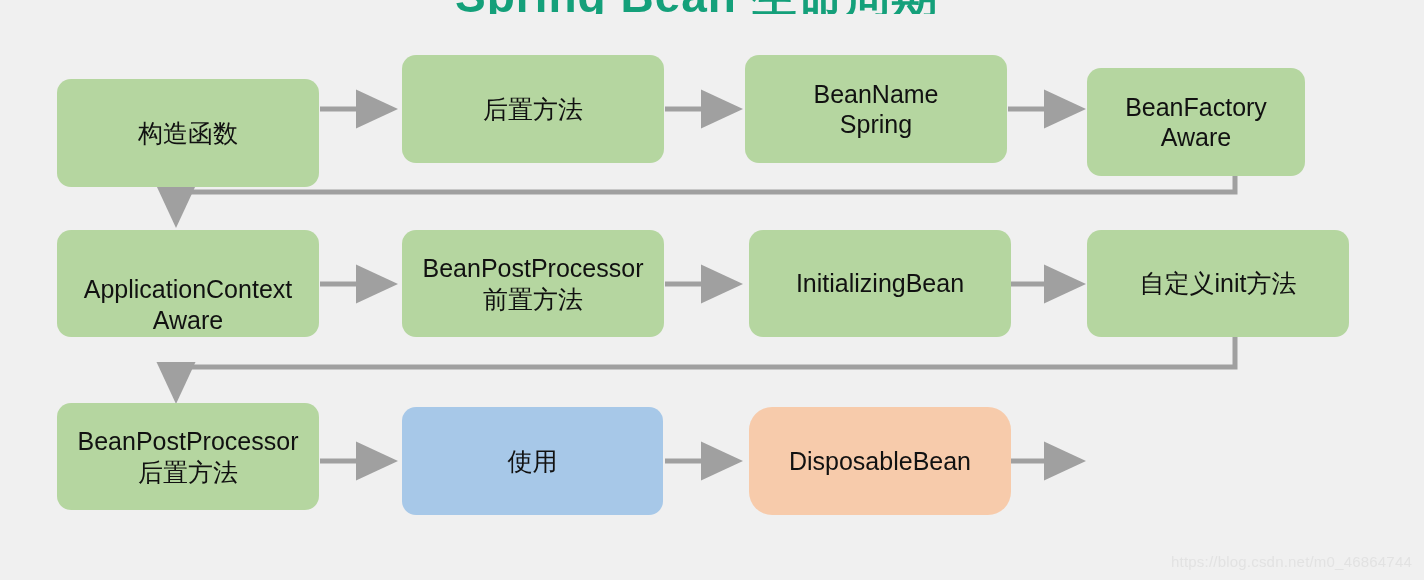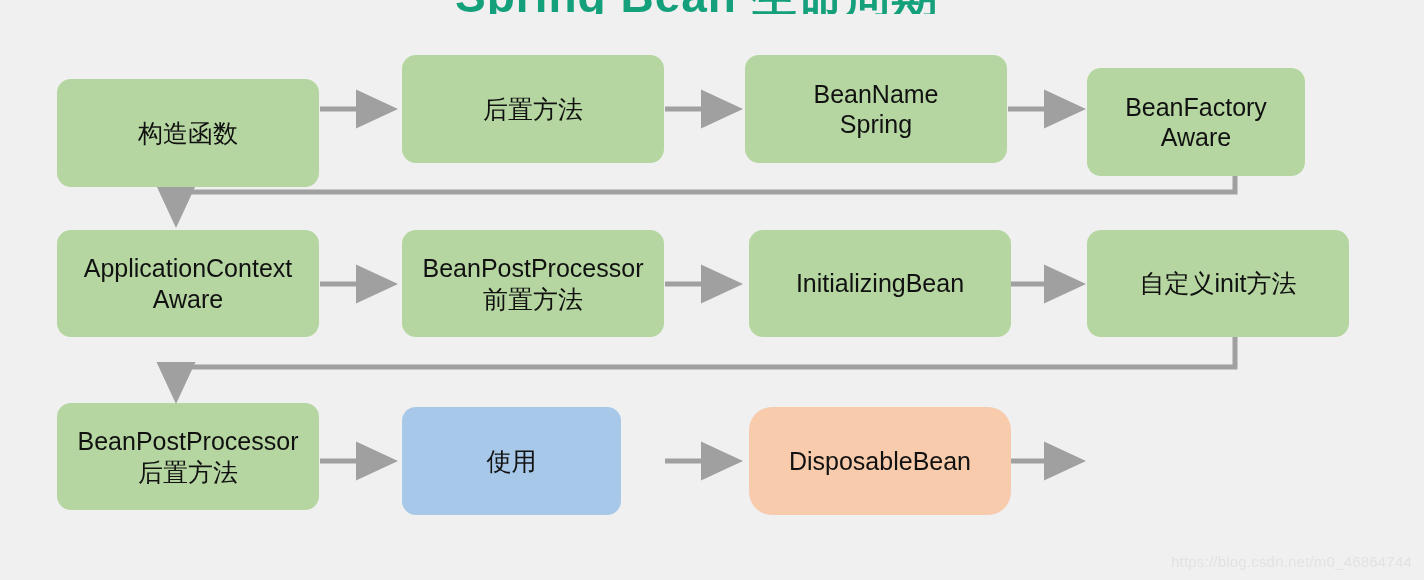--- a/index.html
+++ b/index.html
@@ -149,40 +149,40 @@
   </div>
   <div class="node green" style="left:745px; top:55px; width:262px; height:108px;">
     <span class="node-label">BeanName
 Spring</span>
   </div>
   <div class="node green" style="left:1087px; top:68px; width:218px; height:108px;">
     <span class="node-label">BeanFactory
 Aware</span>
   </div>
 
-  <div class="node green" style="left:57px; top:230px; width:262px; height:107px;">
+  <div class="node green" style="left:57px; top:230px; width:262px; height:107px;align-items:flex-end;">
     <span class="node-label">ApplicationContext
 Aware</span>
   </div>
   <div class="node green" style="left:402px; top:230px; width:262px; height:107px;">
     <span class="node-label">BeanPostProcessor
 前置方法</span>
   </div>
   <div class="node green" style="left:1087px; top:230px; width:262px; height:107px;">
     <span class="node-label">自定义init方法</span>
   </div>
   <div class="node green" style="left:749px; top:230px; width:262px; height:107px;">
     <span class="node-label">InitializingBean</span>
   </div>
 
   <div class="node green" style="left:57px; top:403px; width:262px; height:107px;">
     <span class="node-label">BeanPostProcessor
 后置方法</span>
   </div>
-  <div class="node blue" style="left:402px; top:407px; width:219px; height:108px;">
+  <div class="node blue" style="left:402px; top:407px; width:261px; height:108px;">
     <span class="node-label">使用</span>
   </div>
   <div class="node orange" style="left:749px; top:407px; width:262px; height:108px;">
     <span class="node-label">DisposableBean</span>
   </div>
 
   <div class="watermark">https://blog.csdn.net/m0_46864744</div>
 
 </div>
 

